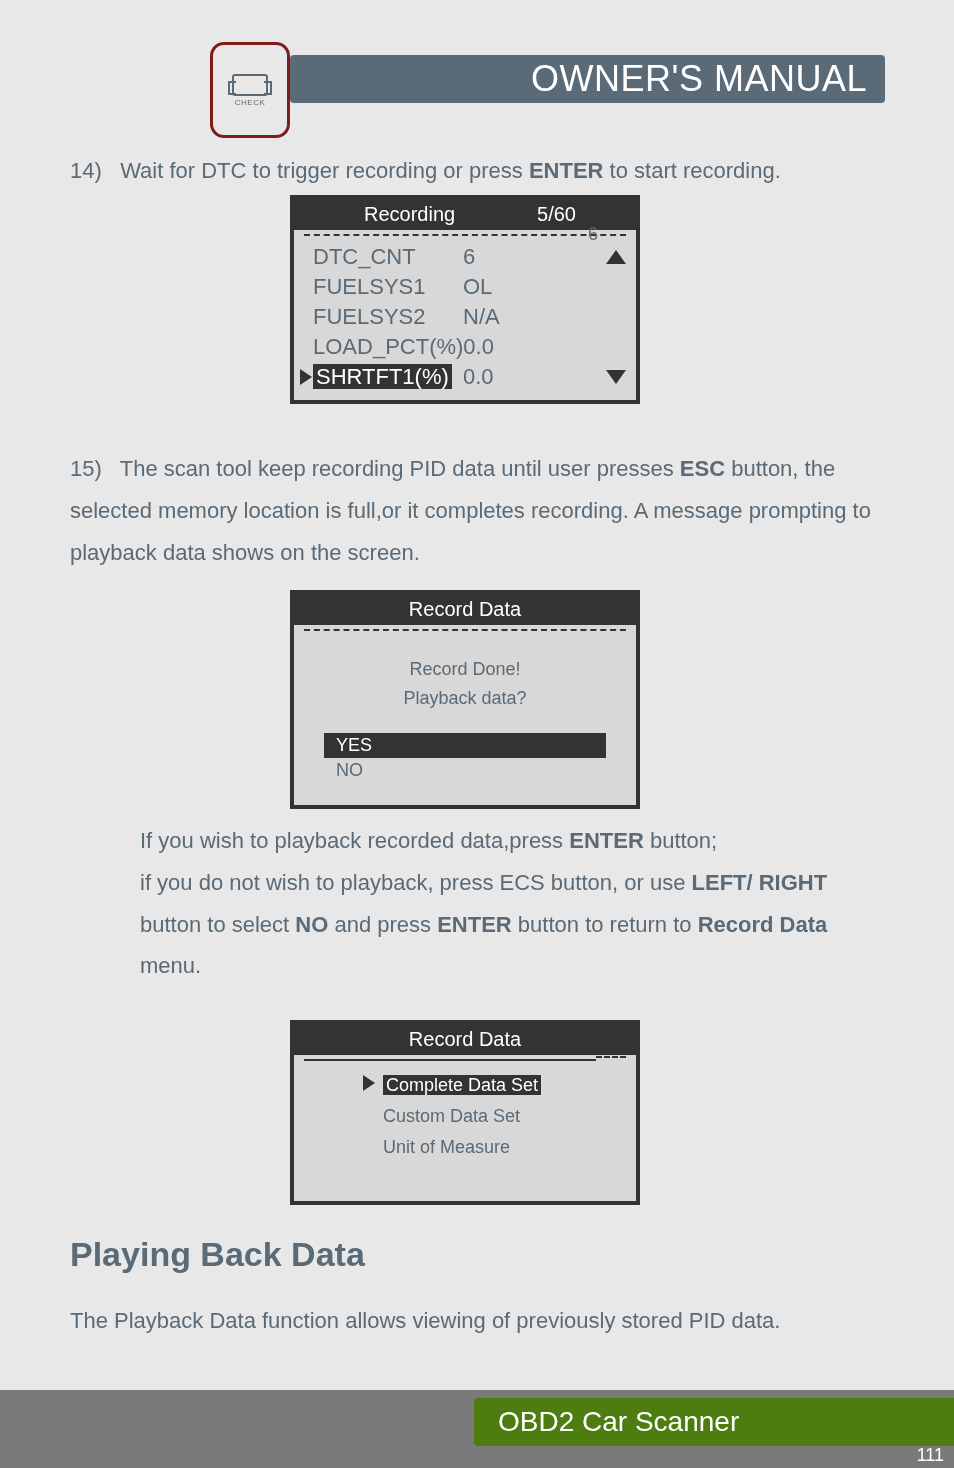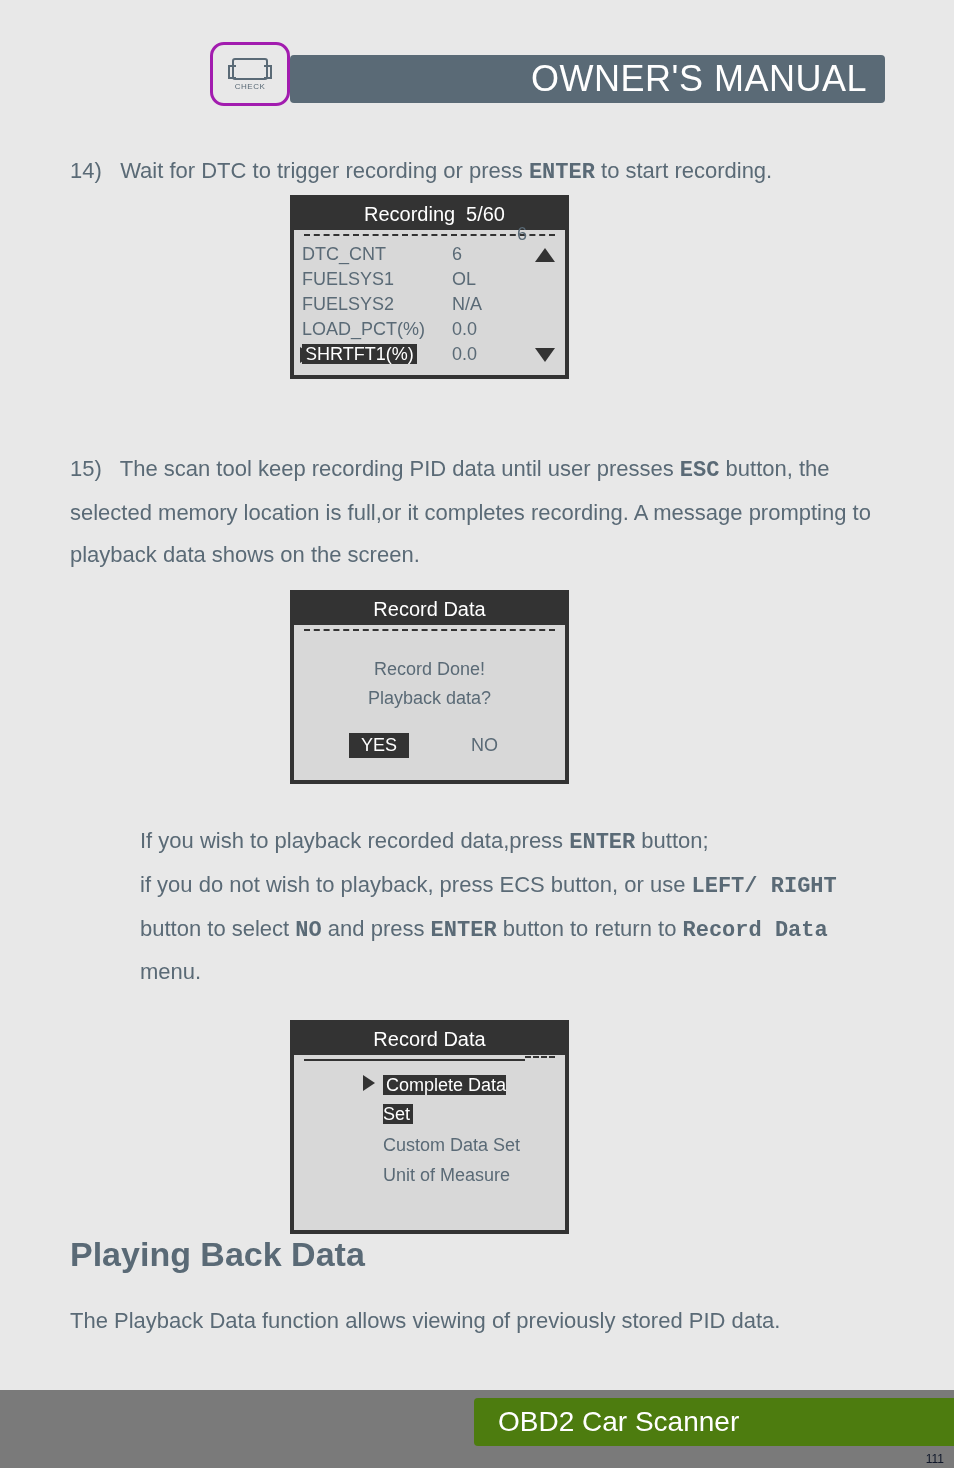--- a/index.html
+++ b/index.html
@@ -35,22 +35,22 @@
     color: #fff;
     font-size: 36px;
     font-weight: 500;
     letter-spacing: 0.5px;
   }
   .logo-box {
     position: absolute;
     left: 210px;
     top: 42px;
     width: 80px;
-    height: 64px;
-    border: 3px solid #a21caf;
+    height: 96px;
+    border: 3px solid #7f1d1d;
     border-radius: 14px;
     background: #e8e8e8;
     display: flex;
     align-items: center;
     justify-content: center;
     text-align: right;
   }
   .logo-inner {
     display:flex;
     flex-direction:column;
@@ -85,49 +85,49 @@
     color:#5a6a76;
     letter-spacing:0.5px;
   }
 
   .body-text {
     color: #5a6a76;
     font-size: 22px;
     line-height: 1.9;
     font-weight: 400;
   }
-  .bold { font-weight: 700; font-family: Liberation Mono, monospace; }
+  .bold { font-weight: 700; }
   .step14 {
     position:absolute;
     left:70px; top:150px;
     width: 815px;
   }
   .screen {
     border: 4px solid #333;
     background: #d8d8d8;
-    width: 279px;
+    width: 350px;
     padding: 0 0 8px 0;
   }
   .screen-title {
     background: #333;
     color: #fff;
     font-size: 20px;
     padding: 4px 10px;
     display:flex;
     justify-content:space-between;
   }
   .screen-divider {
     border-bottom: 2px dashed #333;
     margin: 4px 10px 6px 10px;
   }
   .screen-row {
     display:flex;
-    padding: 2px 8px;
-    color:#5a6a76;
-    font-size:18px;
+    padding: 2px 19px;
+    color:#5a6a76;
+    font-size:22px;
     align-items:center;
     position:relative;
   }
   .screen-row .lbl { flex: 0 0 150px; }
   .screen-row .val { flex: 0 0 auto; }
   .hl { background:#333; color:#fff; padding:0 3px; }
   .tri {
     width:0; height:0;
     border-top:8px solid transparent;
     border-bottom:8px solid transparent;
@@ -170,20 +170,21 @@
     text-align:center;
     color:#5a6a76;
     font-size:18px;
     padding: 18px 0 10px 0;
     line-height:1.6;
   }
   .screen2 .opts {
     display:flex;
     justify-content:space-around;
     padding: 10px 30px 14px 30px;
+    flex-direction: column;
   }
   .opt {
     color:#5a6a76;
     font-size:18px;
     padding:2px 12px;
   }
   .opt.sel { background:#333; color:#fff; }
   .para-after2 {
     position:absolute;
     left:140px; top:820px;
@@ -256,22 +257,22 @@
     padding-left:24px;
   }
   .footer-text {
     color:#fff;
     font-size:28px;
   }
   .page-num {
     position:absolute;
     right:10px;
     bottom:2px;
-    color:#0f172a;
-    font-size:12px;
+    color:#ffffff;
+    font-size:18px;
   }
 </style>
 </head>
 <body>
 
 <div class="page">
 
   <div class="header-bar">
     <span class="header-title">OWNER'S MANUAL</span>
   </div>

